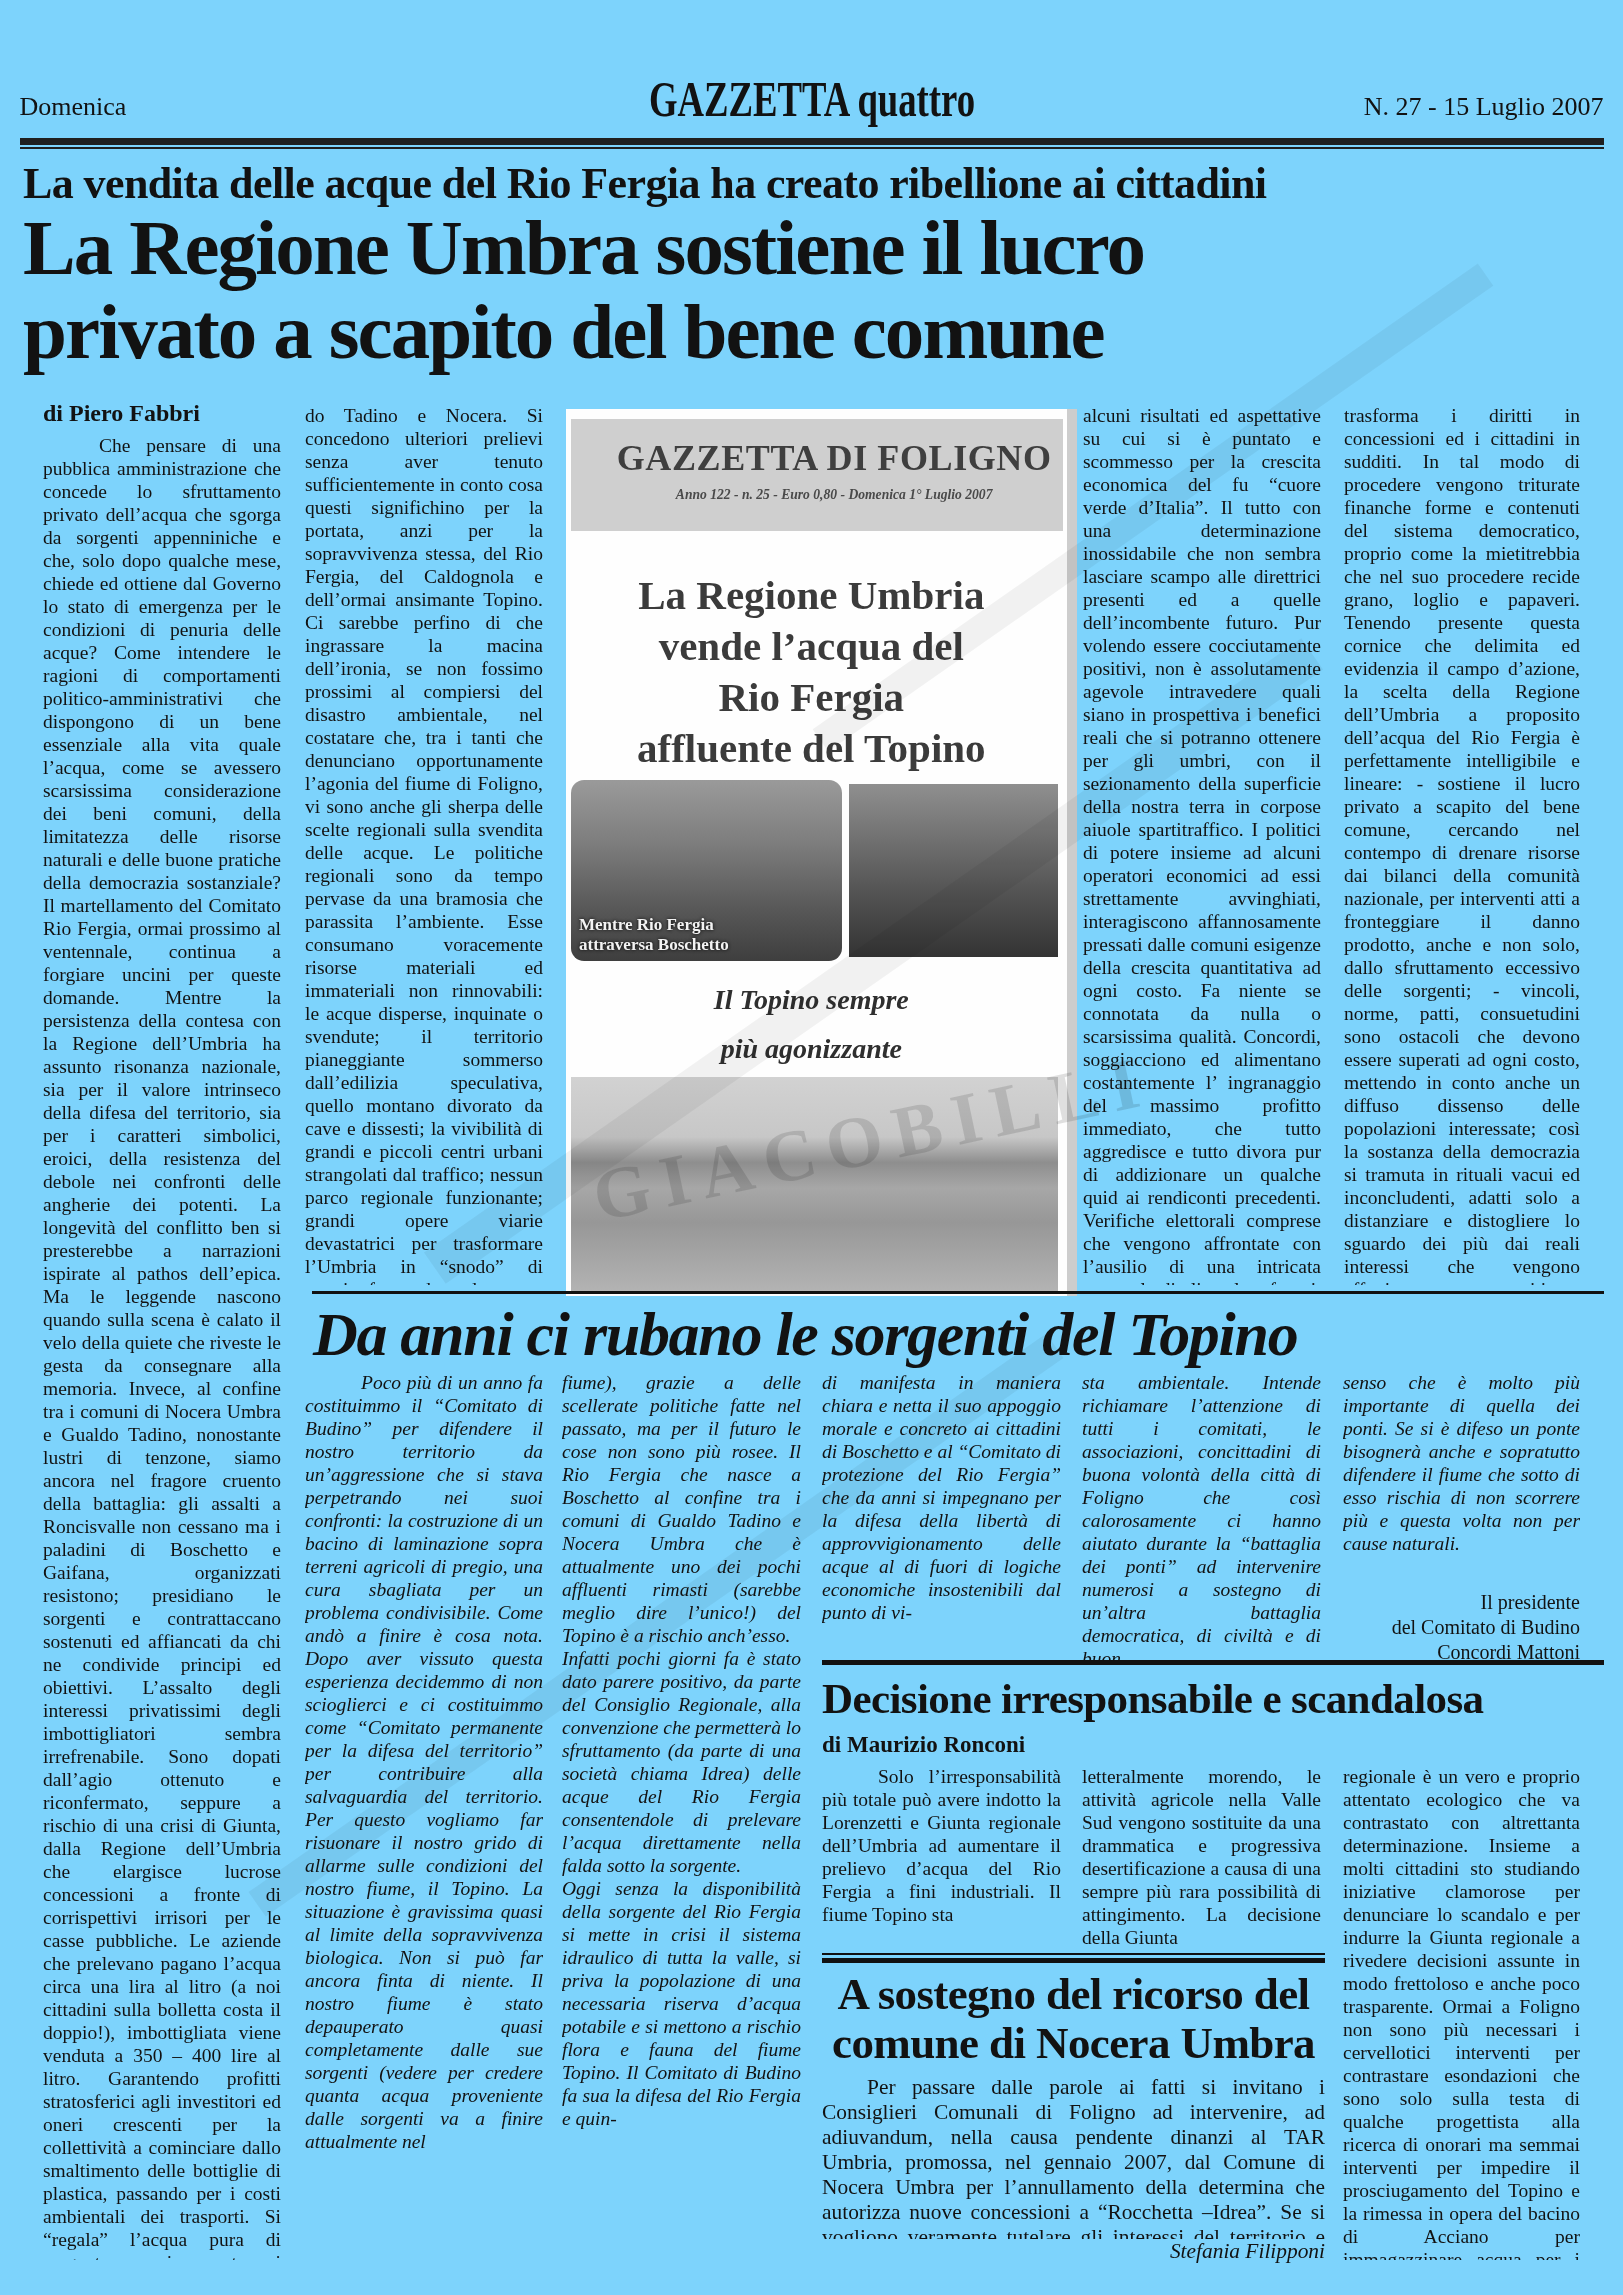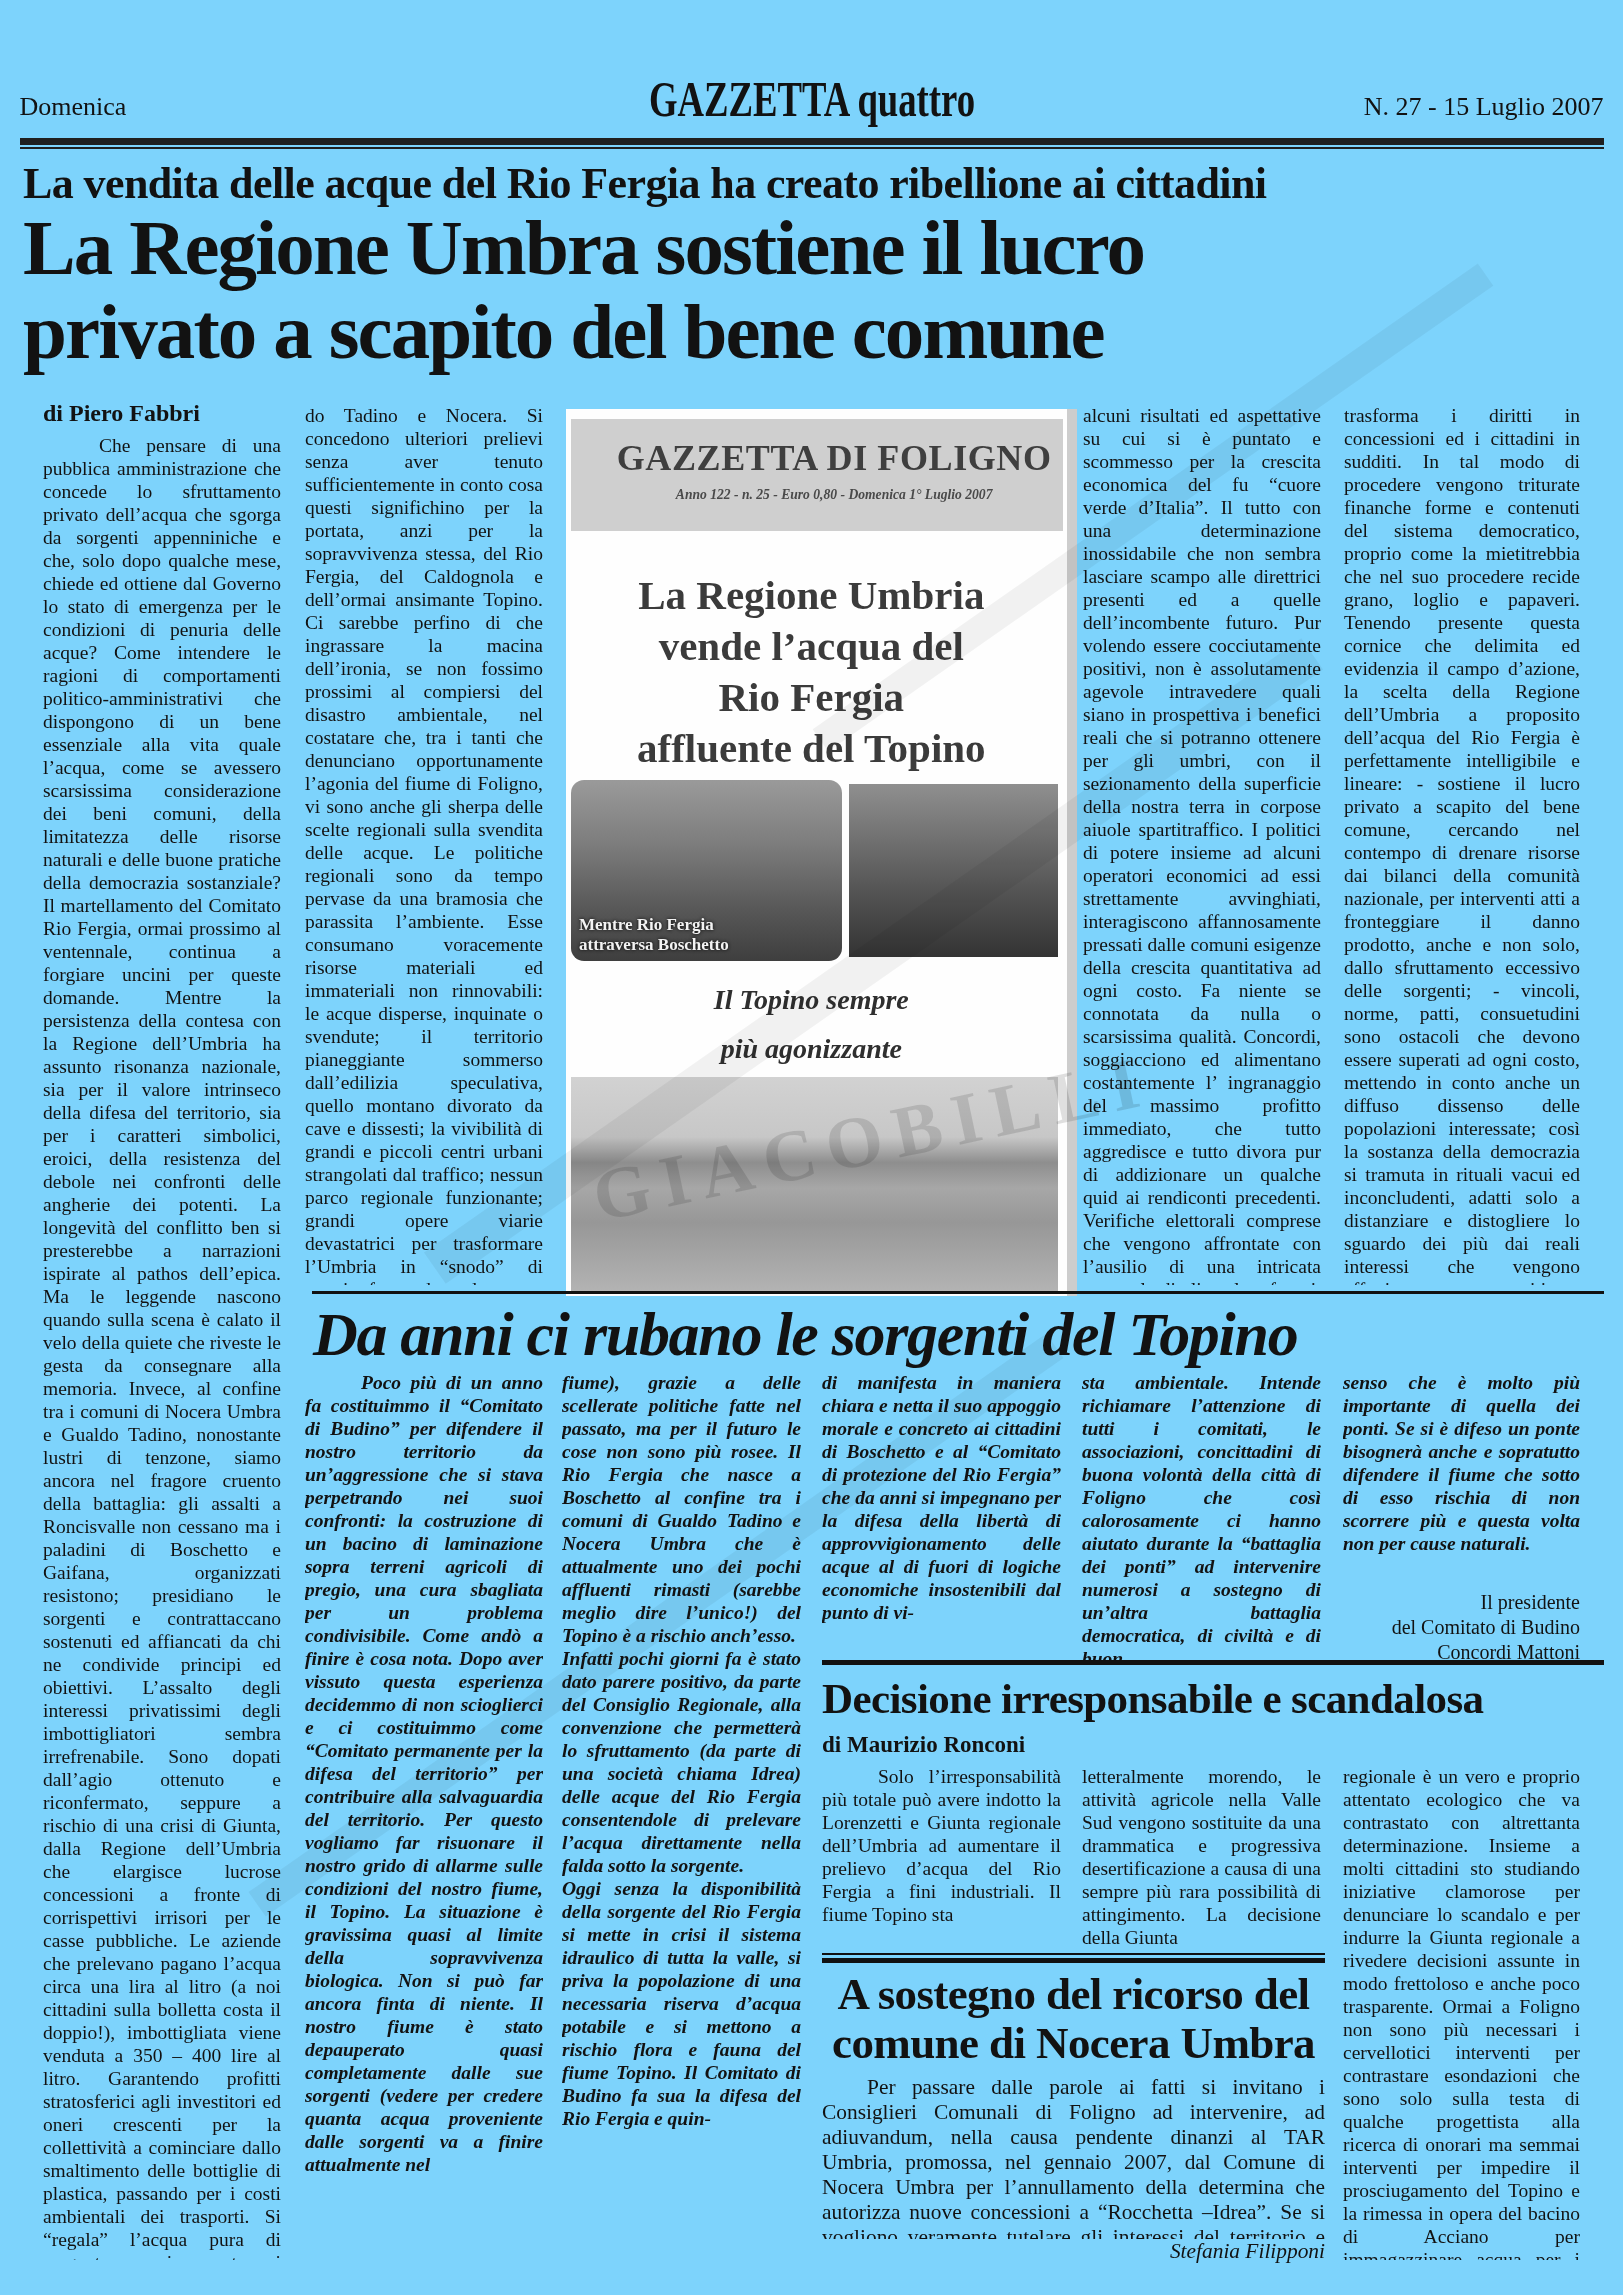--- a/index.html
+++ b/index.html
@@ -14,21 +14,21 @@
   .rule-a{position:absolute;top:138px;left:19.5px;right:19.5px;height:6.5px;background:#1f1f1f;}
   .rule-b{position:absolute;top:147px;left:19.5px;right:19.5px;height:1.9px;background:#1f1f1f;}
   
   .kicker{position:absolute;top:158px;left:23px;right:23px;font-size:44px;font-weight:bold;
           letter-spacing:-0.6px;white-space:nowrap;}
   .mainhead{position:absolute;top:206px;left:23px;right:23px;font-size:79px;font-weight:bold;
             line-height:84px;letter-spacing:-1.9px;}
   
   .col{position:absolute;font-size:19.5px;line-height:23px;text-align:justify;overflow:hidden;}
   .prelines{white-space:pre-line;}
-  .ital{font-style:italic;font-weight:bold;}
+  .ital{font-style:italic;}
   .indent{text-indent:56px;}
   .byline{position:absolute;font-weight:bold;font-size:24px;}
   .c1{left:43px;width:238px;top:434px;height:1826px;}
   .c2{left:305px;width:238px;top:404px;height:881px;}
   .c4{left:1083px;width:238px;top:404px;height:881px;}
   .c5{left:1344px;width:236px;top:404px;height:881px;}
   
   .inset{position:absolute;left:566px;top:409px;width:501px;height:887px;background:#fefefe;
          border-right:10.4px solid #cdcdcd;}
   .inset .band{position:absolute;top:10.4px;left:5.2px;right:3.9px;height:112px;background:#cfcfcf;text-align:center;padding-left:34px;}

